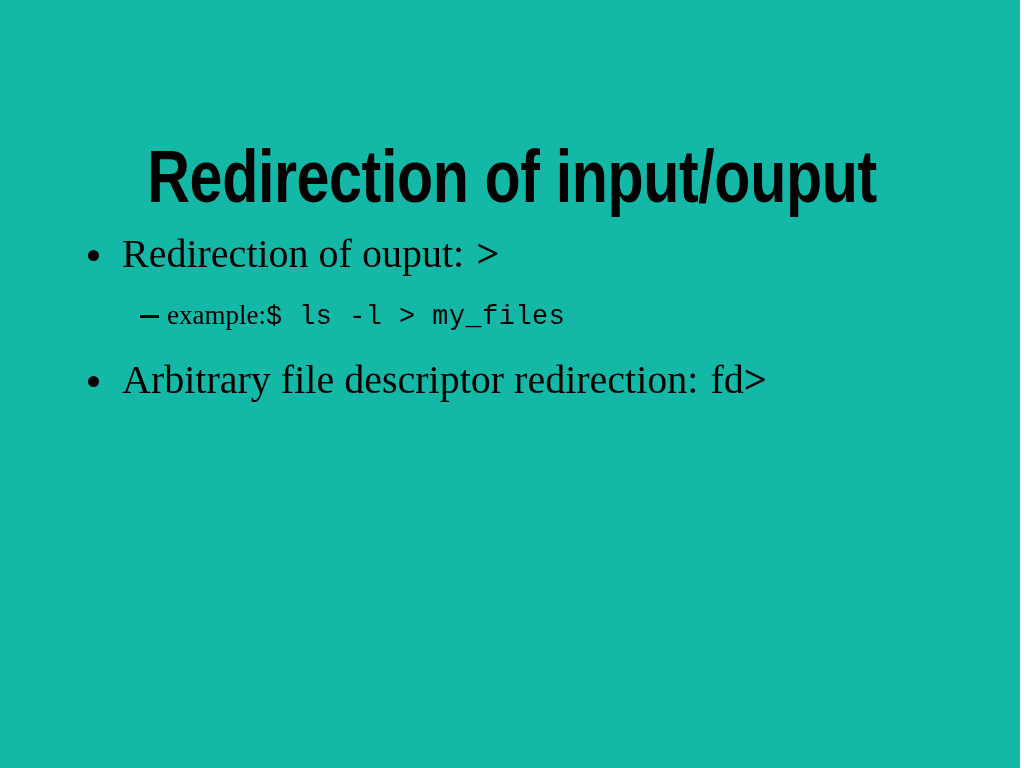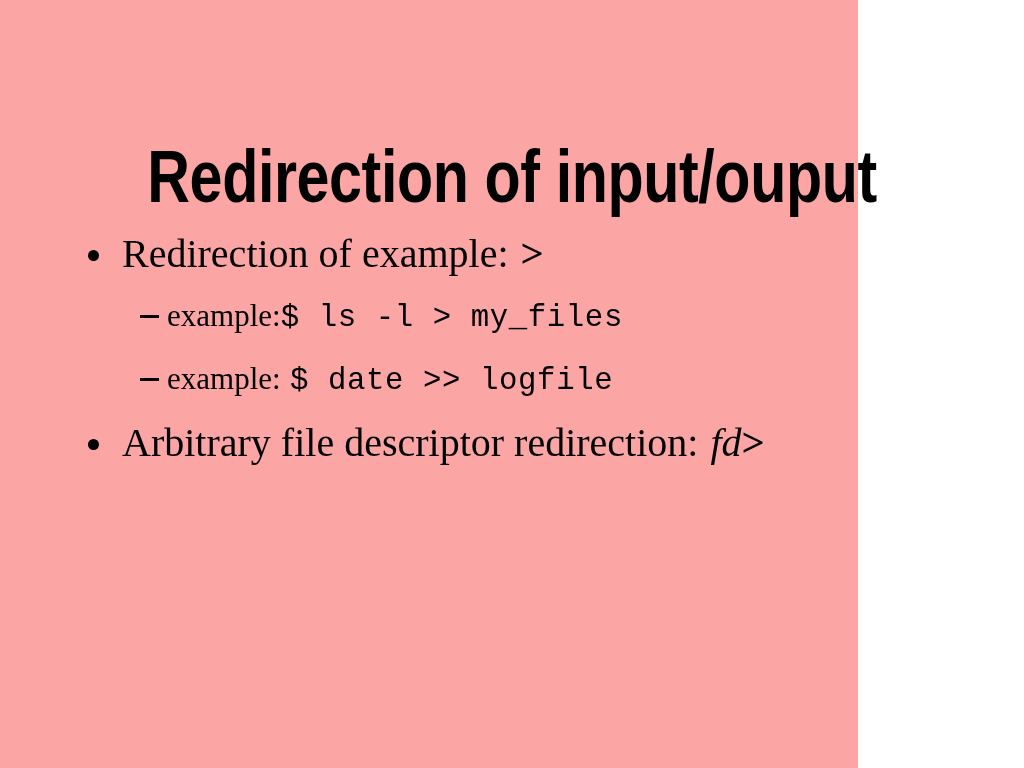--- a/index.html
+++ b/index.html
@@ -12,23 +12,23 @@
     width: 1024px;
     height: 768px;
     overflow: hidden;
     font-family: "Liberation Serif", "DejaVu Serif", serif;
     color: #000000;
     -webkit-font-smoothing: antialiased;
   }
 
   .slide {
     position: relative;
-    width: 858px;
+    width: 1020px;
     height: 768px;
-    background: #fca5a5;
+    background: #14b8a6;
   }
 
   
   .slide-title {
     position: absolute;
     left: 0;
     top: 88px;
     width: 1024px;
     text-align: center;
     font-family: "Liberation Sans Narrow", "Liberation Sans", "DejaVu Sans Condensed", sans-serif;
@@ -72,21 +72,21 @@
     top: 28px;
     width: 11px;
     height: 11px;
     background: #000;
     border-radius: 50%;
   }
 
   .lvl2 {
     position: relative;
     padding-left: 167px;
-    font-size: 31px;
+    font-size: 27px;
     line-height: 61px;
     white-space: nowrap;
   }
   .lvl2 .bullet-dash {
     position: absolute;
     left: 140px;
     top: 0;
     width: 19px;
     height: 61px;
     display: block;
@@ -99,21 +99,20 @@
     width: 19px;
     height: 2.5px;
     background: #000;
   }
 
   .op {
     font-weight: 700;
     font-size: 1.02em;
   }
   .fd {
-    font-style: italic;
   }
   .mono {
     font-family: "Liberation Mono", "DejaVu Sans Mono", monospace;
     font-size: 0.99em;
     letter-spacing: 0.6px;
   }
   .lbl {
     font-family: "Liberation Serif", "DejaVu Serif", serif;
   }
   .sp {
@@ -125,32 +124,28 @@
 <body>
 
 <div class="slide">
 
   <h1 class="slide-title">Redirection of input/ouput</h1>
 
   <div class="body-list">
 
     <div class="lvl1">
       <span class="bullet-dot"></span>
-      <span>Redirection of example:</span><span class="sp"></span><span class="op">&gt;</span>
+      <span>Redirection of ouput:</span><span class="sp"></span><span class="op">&gt;</span>
     </div>
     <div class="lvl2">
       <span class="bullet-dash"></span>
       <span class="lbl">example:</span><span class="mono">$ ls -l &gt; my_files</span>
     </div>
 
 
-    <div class="lvl2">
-      <span class="bullet-dash"></span>
-      <span class="lbl">example:</span><span class="sp"></span><span class="mono">$ date &gt;&gt; logfile</span>
-    </div>
 
     <div class="lvl1">
       <span class="bullet-dot"></span>
       <span>Arbitrary file descriptor redirection:</span><span class="sp"></span><span class="fd">fd</span><span class="op">&gt;</span>
     </div>
 
   </div>
 </div>
 
 </body></html>

